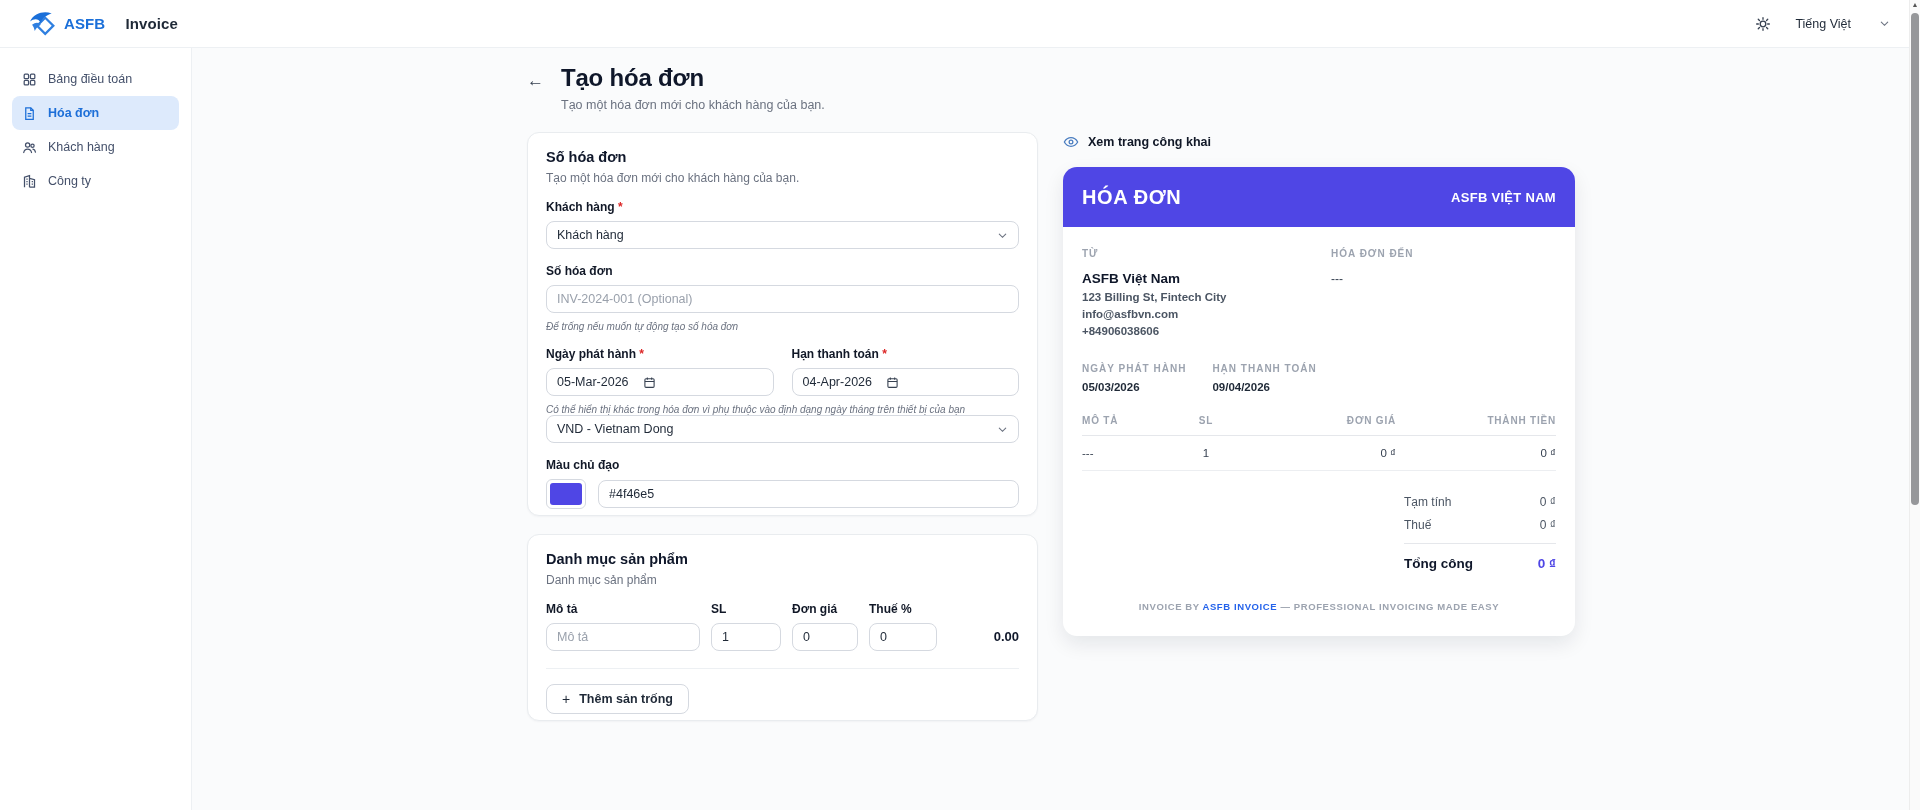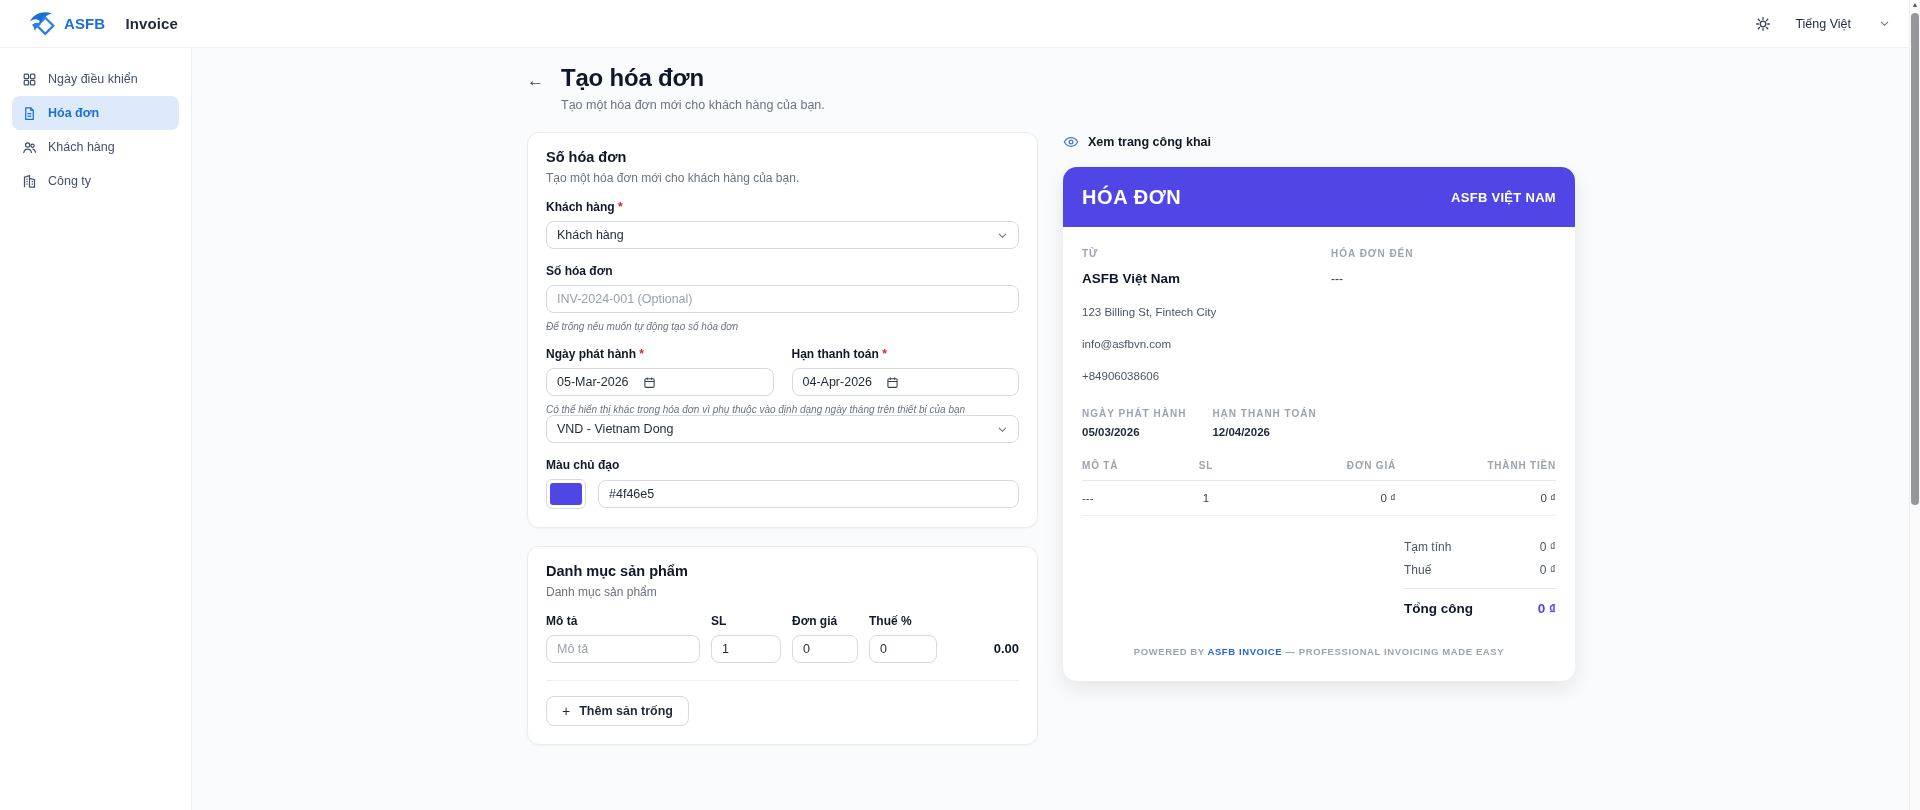--- a/index.html
+++ b/index.html
@@ -23,21 +23,21 @@
   .side-item svg{flex:0 0 auto;}
 
   
   .main{position:absolute;top:48px;left:192px;right:0;bottom:0;overflow:hidden;background:#fafbfc;}
   .form-col{position:absolute;left:335px;top:0;width:511px;}
   .page-head{display:flex;align-items:flex-start;gap:17px;margin-top:16px;}
   .back-btn{font-size:17px;color:#374151;margin-top:8px;cursor:pointer;line-height:1;}
   .page-title{font-size:24px;font-weight:800;color:#0f172a;letter-spacing:-.2px;}
   .page-sub{font-size:12.5px;color:#6b7280;margin-top:6px;}
 
-  .card{background:#fff;border:1px solid #e9ecef;border-radius:12px;box-shadow:0 1px 2px rgba(16,24,40,.04);padding:16px 18px 18px;}
+  .card{background:#fff;border:1px solid #e9ecef;border-radius:12px;box-shadow:0 1px 2px rgba(16,24,40,.04);padding:16px 18px 6px;}
   .card1{margin-top:20px;}
   .card-title{font-size:14.5px;font-weight:700;color:#0f172a;}
   .card-sub{font-size:12px;color:#6b7280;margin-top:6px;}
   .f-label{display:block;font-size:12px;font-weight:600;color:#111827;margin:15px 0 7px;}
   .req{color:#dc2626;}
   .control{height:28px;border:1px solid #d5d9e0;border-radius:8px;background:#fff;display:flex;align-items:center;padding:0 10px;font-size:12.5px;color:#1f2937;font-family:inherit;}
   .select{justify-content:space-between;cursor:pointer;}
   input.control{width:100%;outline:none;}
   input.control::placeholder{color:#9aa1ac;}
   .hint{font-size:10px;font-style:italic;color:#6b7280;margin-top:8px;}
@@ -66,21 +66,21 @@
   .preview-col{position:absolute;left:871px;top:0;width:512px;}
   .preview-link{display:inline-flex;align-items:center;gap:9px;margin-top:86px;font-size:12.5px;font-weight:600;color:#111827;cursor:pointer;}
   .pcard{margin-top:13px;background:#fff;border-radius:14px;box-shadow:0 8px 20px rgba(16,24,40,.09);overflow:hidden;}
   .pband{height:60px;background:#4f46e5;display:flex;align-items:center;justify-content:space-between;padding:0 19px;color:#fff;}
   .ptitle{font-size:20px;font-weight:800;letter-spacing:.6px;}
   .pcompany{font-size:13px;font-weight:700;letter-spacing:.3px;}
   .pbody{padding:21px 19px 0;}
   .addr-grid{display:grid;grid-template-columns:249px 1fr;}
   .plabel{font-size:10px;letter-spacing:1px;color:#9ca3af;font-weight:600;}
   .pname{font-size:13.5px;font-weight:700;margin-top:12px;color:#0f172a;}
-  .pline{font-size:11.5px;color:#4b5563;margin-top:20px;}
+  .pline{font-size:11.5px;color:#4b5563;margin-top:5px;font-weight:bold;}
   .pdash{font-size:12px;color:#374151;margin-top:13px;}
   .dates-row{display:flex;gap:26px;margin-top:26px;}
   .pvalue{font-size:11.5px;font-weight:600;color:#1f2937;margin-top:7px;}
   .ptable{margin-top:22px;}
   .pt-grid{display:grid;grid-template-columns:1fr 80px 150px 160px;}
   .thead{padding-bottom:9px;border-bottom:1px solid #e5e7eb;}
   .th{font-size:10px;letter-spacing:.8px;color:#9ca3af;font-weight:600;}
   .trow{padding:11px 0;border-bottom:1px solid #eceef1;font-size:11.5px;color:#374151;}
   .a-c{text-align:center;}
   .a-r{text-align:right;}
@@ -126,21 +126,21 @@
 </div>
 
 <div class="sidebar">
   <div class="side-item">
     <svg width="15" height="15" viewBox="0 0 24 24" fill="none" stroke="currentColor" stroke-width="2">
       <rect x="3.5" y="3.5" width="7" height="7" rx="1.5"></rect>
         <rect x="13.5" y="3.5" width="7" height="7" rx="1.5"></rect>
       <rect x="3.5" y="13.5" width="7" height="7" rx="1.5"></rect>
         <rect x="13.5" y="13.5" width="7" height="7" rx="1.5"></rect>
     </svg>
-    <span>Ngày điều khiển</span>
+    <span>Bảng điều toán</span>
   </div>
   <div class="side-item active">
     <svg width="15" height="15" viewBox="0 0 24 24" fill="none" stroke="currentColor" stroke-width="2">
       <path d="M6 2.8h8l4 4v14.4H6z"></path>
         <path d="M14 2.8v4h4"></path>
         <path d="M9 12h6M9 16h6"></path>
     </svg>
     <span>Hóa đơn</span>
   </div>
   <div class="side-item">
@@ -290,21 +290,21 @@
           </div>
         </div>
 
         <div class="dates-row">
           <div>
             <div class="plabel">NGÀY PHÁT HÀNH</div>
             <div class="pvalue">05/03/2026</div>
           </div>
           <div>
             <div class="plabel">HẠN THANH TOÁN</div>
-            <div class="pvalue">12/04/2026</div>
+            <div class="pvalue">09/04/2026</div>
           </div>
         </div>
 
         <div class="ptable">
           <div class="pt-grid thead">
             <span class="th">MÔ TẢ</span>
             <span class="th a-c">SL</span>
             <span class="th a-r">ĐƠN GIÁ</span>
             <span class="th a-r">THÀNH TIỀN</span>
           </div>
@@ -325,21 +325,21 @@
             <span>Thuế</span>
             <span>0 ₫</span>
           </div>
           <div class="pt-div"></div>
           <div class="pt-total">
             <span>Tổng công</span>
             <span class="tv">0 ₫</span>
           </div>
         </div>
 
-        <div class="pfooter"><span>POWERED BY </span><span class="brand-link">ASFB INVOICE</span><span> — PROFESSIONAL INVOICING MADE EASY</span></div>
+        <div class="pfooter"><span>INVOICE BY </span><span class="brand-link">ASFB INVOICE</span><span> — PROFESSIONAL INVOICING MADE EASY</span></div>
       </div>
     </div>
   </div>
 </div>
 
 <div class="scrollbar">
   <div class="scroll-arrow">▲</div>
   <div class="scroll-thumb"></div>
 </div>
 

